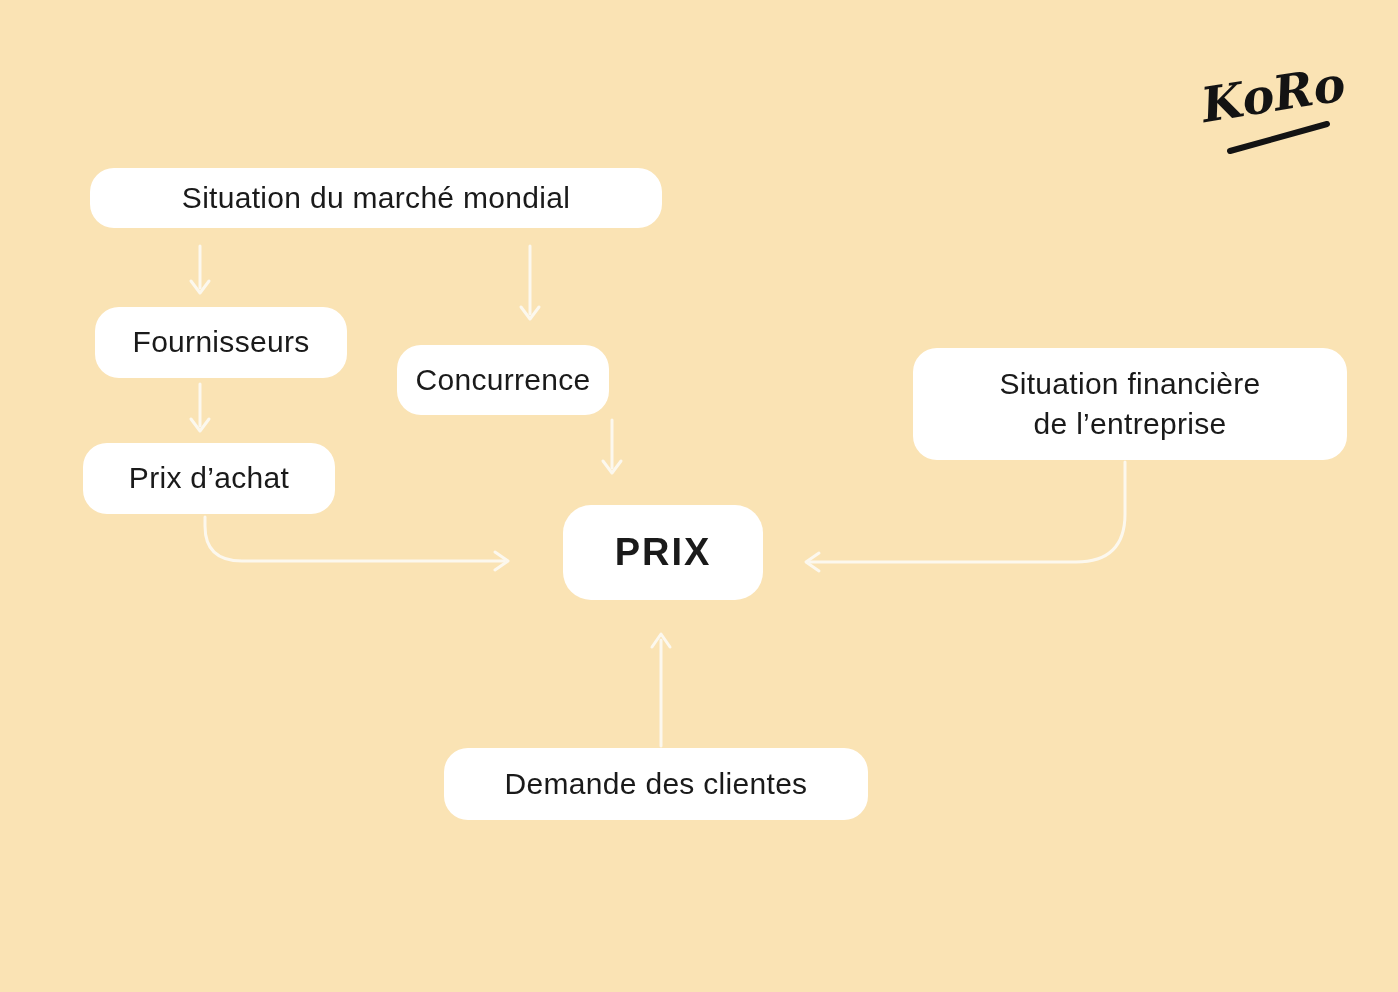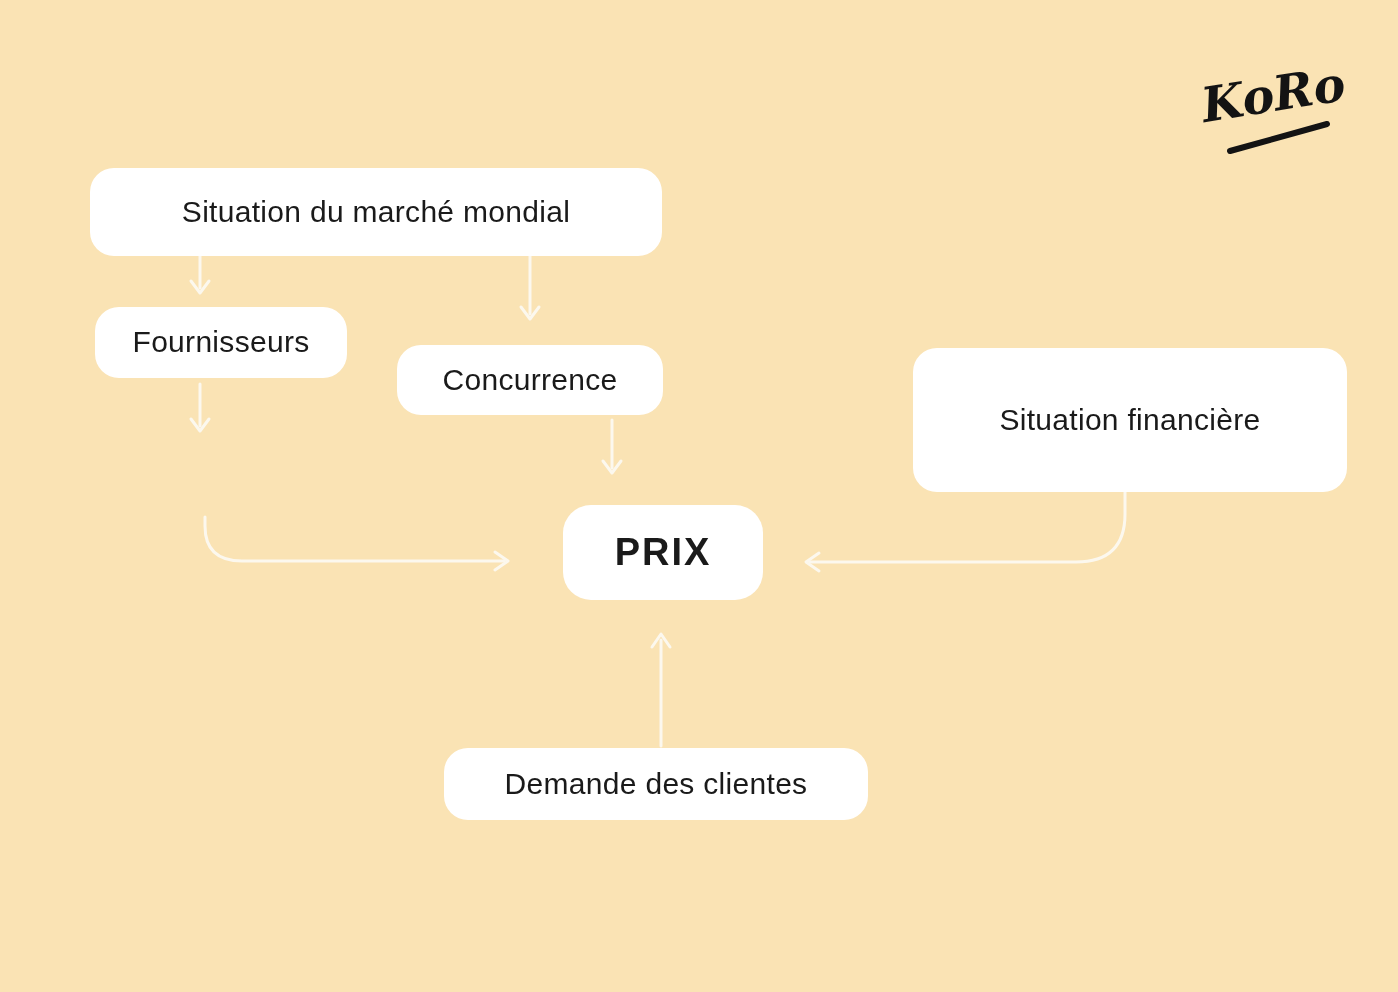--- a/index.html
+++ b/index.html
@@ -37,25 +37,25 @@
     display: flex;
     flex-direction: column;
     align-items: center;
     justify-content: center;
     text-align: center;
     font-size: 30px;
     font-weight: 500;
     letter-spacing: 0.3px;
     line-height: 1.35;
   }
-  .node-market       { left: 90px;  top: 168px; width: 572px; height: 88px; }
+  .node-market       { left: 90px;  top: 168px; width: 572px; height: 60px; }
   .node-suppliers    { left: 95px;  top: 307px; width: 252px; height: 71px; }
   .node-purchase     { left: 83px;  top: 443px; width: 252px; height: 71px; }
-  .node-competition  { left: 397px; top: 345px; width: 266px; height: 70px; }
-  .node-financial    { left: 913px; top: 348px; width: 434px; height: 144px; }
+  .node-competition  { left: 397px; top: 345px; width: 212px; height: 70px; }
+  .node-financial    { left: 913px; top: 348px; width: 434px; height: 112px; }
   .node-price        { left: 563px; top: 505px; width: 200px; height: 95px;
                        border-radius: 28px; font-size: 38px; font-weight: 800;
                        letter-spacing: 2px; align-items: center; }
   .node-demand       { left: 437px; top: 748px; width: 424px; height: 72px; margin-left: 7px; }
   .logo {
     position: absolute;
     left: 1200px;
     top: 45px;
     width: 150px;
     height: 120px;
@@ -99,27 +99,31 @@
   </svg>
 
   <div class="node node-market">
     <span>Situation du marché mondial</span>
   </div>
 
   <div class="node node-suppliers">
     <span>Fournisseurs</span>
   </div>
 
+  <div class="node node-purchase">
+    <span>Prix d’achat</span>
+  </div>
 
   <div class="node node-competition">
     <span>Concurrence</span>
   </div>
 
   <div class="node node-financial">
     <span>Situation financière</span>
+    <span>de l’entreprise</span>
   </div>
 
   <div class="node node-price">
     <span>PRIX</span>
   </div>
 
   <div class="node node-demand">
     <span>Demande des clientes</span>
   </div>
 

